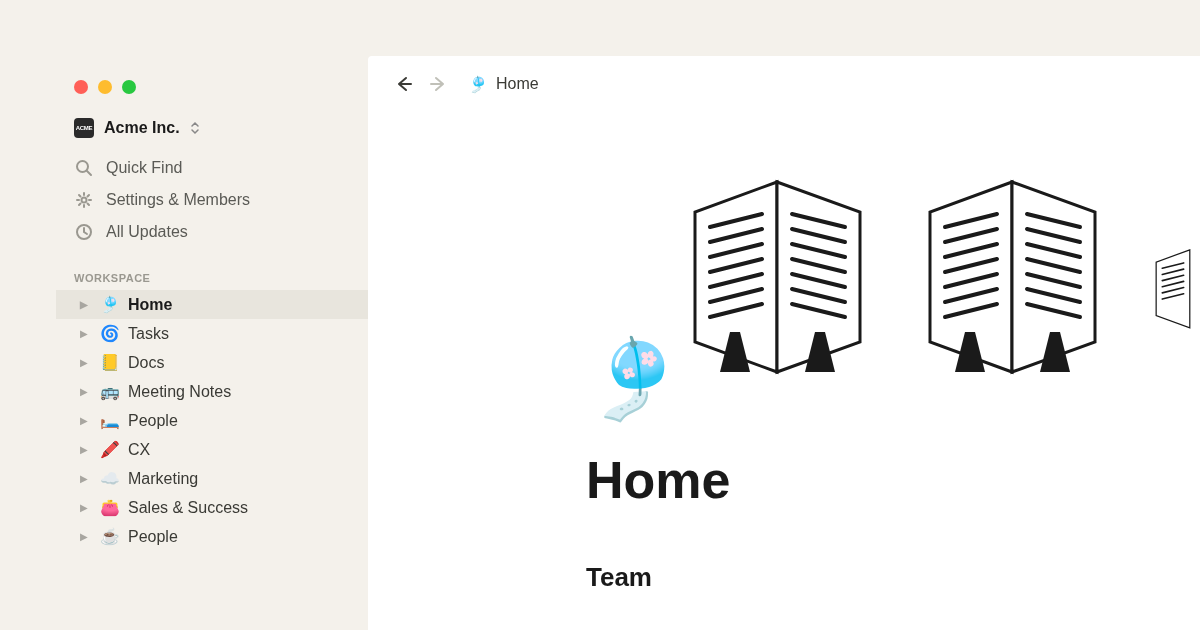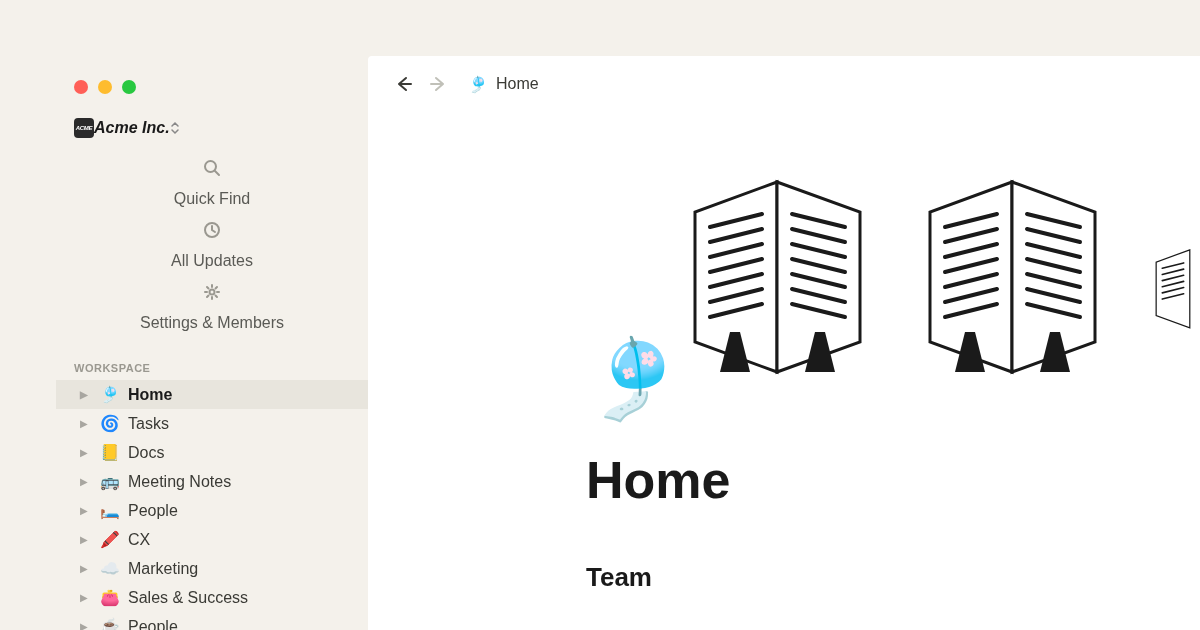--- a/index.html
+++ b/index.html
@@ -37,23 +37,23 @@
       width: 14px;
       height: 14px;
       border-radius: 50%;
     }
     .tl-red { background: #ff5f57; }
     .tl-yellow { background: #febc2e; }
     .tl-green { background: #28c840; }
     .workspace-switcher {
       display: flex;
       align-items: center;
+      gap: 10px;
       padding: 4px 18px 14px 18px;
       cursor: pointer;
-      font-style: italic;
     }
     .workspace-logo {
       width: 20px;
       height: 20px;
       background: #2a2a2a;
       border-radius: 4px;
       display: flex;
       align-items: center;
       justify-content: center;
       color: white;
@@ -77,21 +77,20 @@
       padding: 0 0 18px 0;
     }
     .sidebar-link {
       display: flex;
       align-items: center;
       gap: 12px;
       padding: 6px 18px;
       color: #5a5a55;
       font-size: 16px;
       cursor: pointer;
-      flex-direction: column;
     }
     .sidebar-link .icon {
       width: 20px;
       height: 20px;
       display: flex;
       align-items: center;
       justify-content: center;
     }
     .section-label {
       font-size: 11px;
@@ -251,34 +250,34 @@
           <svg width="18" height="18" viewBox="0 0 18 18">
               <circle cx="7.5" cy="7.5" r="5.5" stroke="#9a9890" stroke-width="2" fill="none"></circle>
               <line x1="12" y1="12" x2="16" y2="16" stroke="#9a9890" stroke-width="2" stroke-linecap="round"></line>
             </svg>
         </span>
         <span>Quick Find</span>
       </div>
       <div class="sidebar-link">
         <span class="icon">
           <svg width="18" height="18" viewBox="0 0 18 18">
+              <circle cx="9" cy="9" r="2.5" stroke="#9a9890" stroke-width="2" fill="none"></circle>
+              <path d="M9 2 V4 M9 14 V16 M2 9 H4 M14 9 H16 M4 4 L5.5 5.5 M12.5 12.5 L14 14 M4 14 L5.5 12.5 M12.5 5.5 L14 4" stroke="#9a9890" stroke-width="2" stroke-linecap="round"></path>
+            </svg>
+        </span>
+        <span>Settings &amp; Members</span>
+      </div>
+      <div class="sidebar-link">
+        <span class="icon">
+          <svg width="18" height="18" viewBox="0 0 18 18">
               <circle cx="9" cy="9" r="7" stroke="#9a9890" stroke-width="2" fill="none"></circle>
               <path d="M9 5 V9 L12 11" stroke="#9a9890" stroke-width="2" fill="none" stroke-linecap="round"></path>
             </svg>
         </span>
         <span>All Updates</span>
-      </div>
-      <div class="sidebar-link">
-        <span class="icon">
-          <svg width="18" height="18" viewBox="0 0 18 18">
-              <circle cx="9" cy="9" r="2.5" stroke="#9a9890" stroke-width="2" fill="none"></circle>
-              <path d="M9 2 V4 M9 14 V16 M2 9 H4 M14 9 H16 M4 4 L5.5 5.5 M12.5 12.5 L14 14 M4 14 L5.5 12.5 M12.5 5.5 L14 4" stroke="#9a9890" stroke-width="2" stroke-linecap="round"></path>
-            </svg>
-        </span>
-        <span>Settings &amp; Members</span>
       </div>
     </div>
 
     <div class="section-label">Workspace</div>
 
     <div>
       <div class="page-item active">
         <span class="disclosure">▶</span>
         <span class="page-emoji">🎐</span>
         <span>Home</span>

